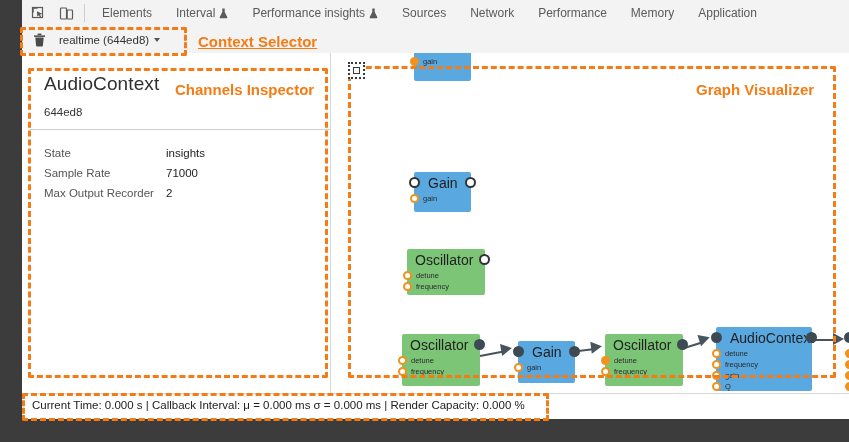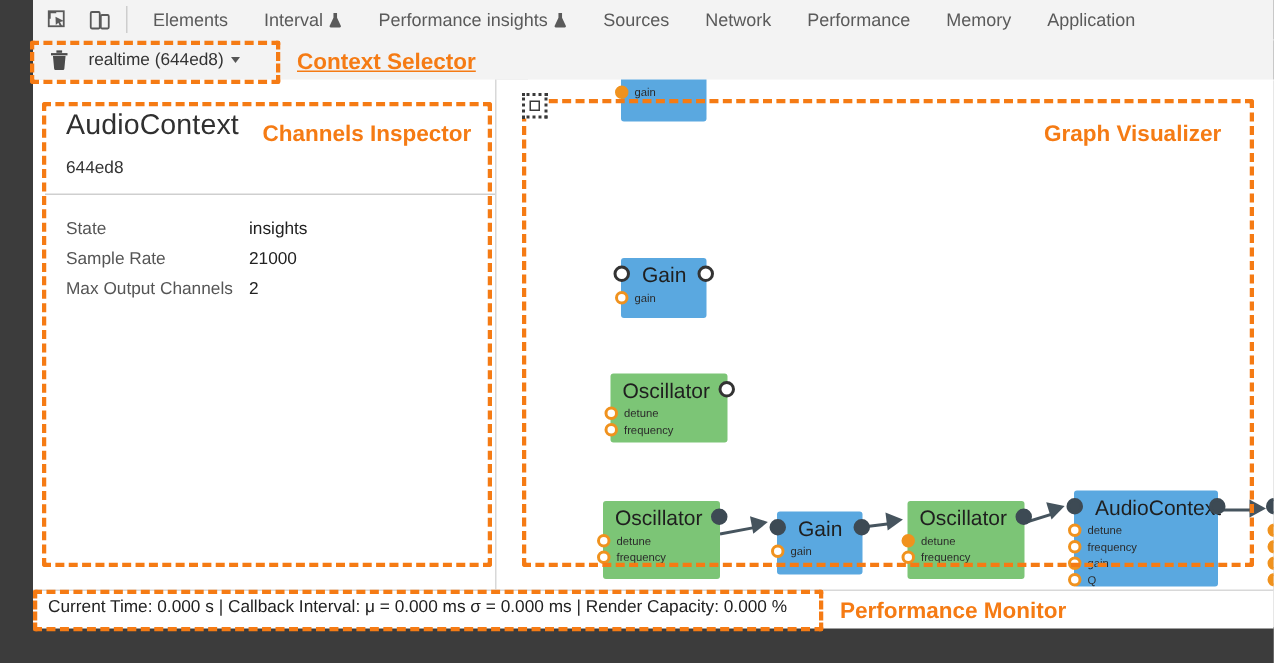--- a/index.html
+++ b/index.html
@@ -157,24 +157,24 @@
       <div class="prop-title">AudioContext</div>
       <div class="prop-id">644ed8</div>
       <div class="prop-rule"></div>
       <div class="prop-rows" id="prop-rows">
           <div class="prow">
             <div class="pkey">State</div>
             <div class="pval">insights</div>
           </div>
           <div class="prow">
             <div class="pkey">Sample Rate</div>
-            <div class="pval">21000</div>
+            <div class="pval">71000</div>
           </div>
           <div class="prow">
-            <div class="pkey">Max Output Channels</div>
+            <div class="pkey">Max Output Recorder</div>
             <div class="pval">2</div>
           </div>
         </div>
     </div>
 
     <div class="graph" id="graph">
         <div class="edge" style="left: 128px; top: 302px; width: 23.5576px; transform: rotate(-10.6197deg);"></div>
         <div class="arrow" style="left: 149px; top: 290px; transform: rotate(-10.6197deg);"></div>
         <div class="edge" style="left: 218px; top: 298px; width: 23.249px; transform: rotate(-7.12502deg);"></div>
         <div class="arrow" style="left: 239px; top: 288px; transform: rotate(-7.12502deg);"></div>
@@ -246,16 +246,15 @@
   <div class="ann-box" style="left:20px;top:27px;width:167px;height:29px;"></div>
   <div class="ann-label" style="left:198px;top:33px;text-decoration:underline;">Context Selector</div>
 
   <div class="ann-box" style="left:28px;top:68px;width:300px;height:310px;"></div>
   <div class="ann-label" style="left:175px;top:81px;">Channels Inspector</div>
 
   <div class="ann-box" style="left:348px;top:66px;width:488px;height:312px;"></div>
   <div class="ann-label" style="left:680px;top:81px;margin-left:16px;">Graph Visualizer</div>
 
   <div class="ann-box" style="left:22px;top:393px;width:527px;height:28px;"></div>
-  <div class="ann-label" style="left:560px;top:399px;">Performance Monitor</div>
 
   <div class="selhandle" style="left:348px;top:62px;"></div>
 </div>
 
 </body></html>

